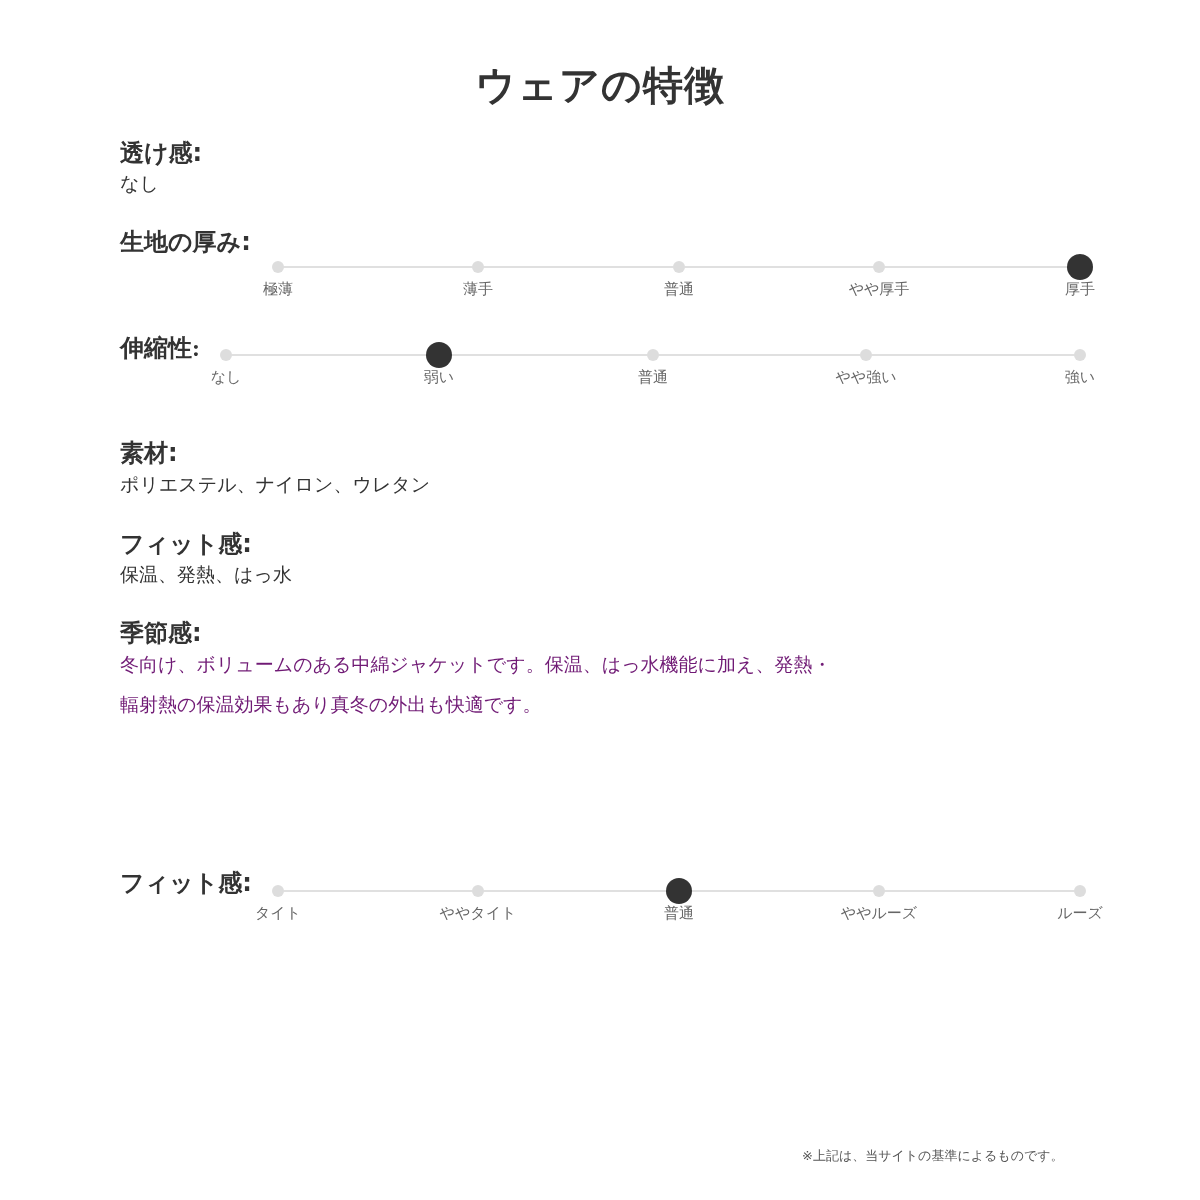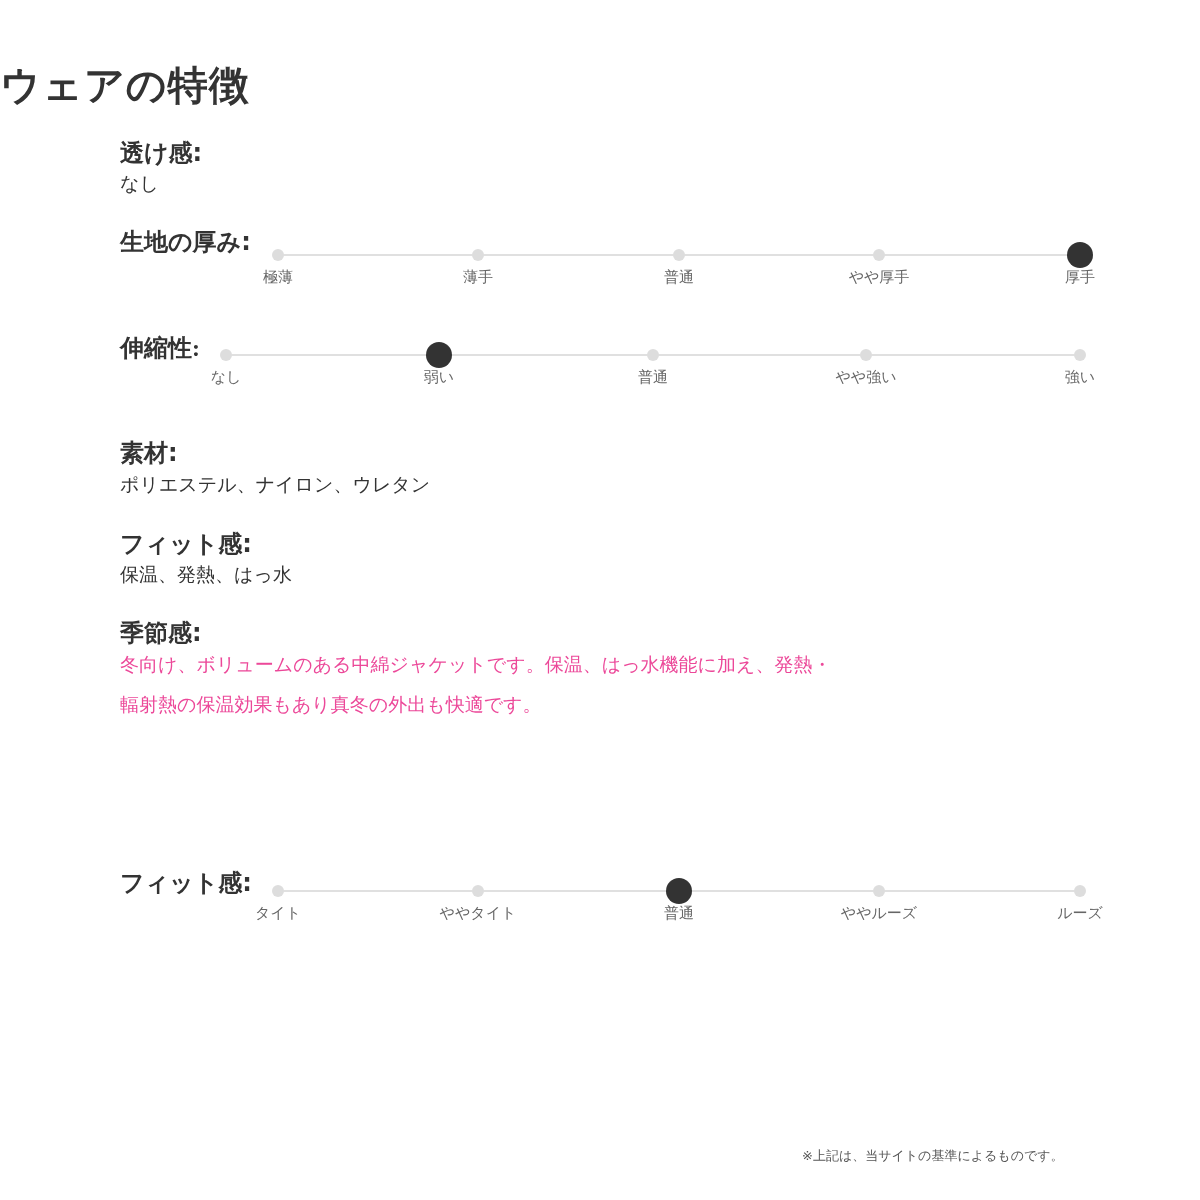--- a/index.html
+++ b/index.html
@@ -1,32 +1,32 @@
 <!DOCTYPE html>
 <html><head>
   <meta charset="utf-8">
   <style>
     html, body { margin: 0; padding: 0; background: #ffffff; }
     body {
       width: 1200px; height: 1200px; position: relative; overflow: hidden;
       font-family: "DejaVu Sans", "Liberation Sans", sans-serif; color: #333333;
     }
     .title {
-      position: absolute; top: 58px; left: 0; width: 1200px; 
+      position: absolute; top: 58px; left: 0; width: 1200px; text-align: center;
       font-size: 40px; font-weight: bold; color: #333333; letter-spacing: 1px;
     }
     .label {
       position: absolute; left: 120px; font-size: 24px; font-weight: bold; color: #333333;
       white-space: nowrap;
     }
     .value {
       position: absolute; left: 120px; font-size: 19px; color: #333333; white-space: nowrap;
     }
     .desc {
-      position: absolute; left: 120px; font-size: 19px; color: #ec4899; line-height: 40px;
+      position: absolute; left: 120px; font-size: 19px; color: #701a75; line-height: 40px;
       width: 800px;
     }
     .scale { position: absolute; height: 60px; }
     .track {
       position: absolute; top: 0; height: 2px; background: #e0e0e0; left: 0; right: 0;
     }
     .stop {
       position: absolute; top: 1px; width: 0; height: 0;
     }
     .dot {
@@ -47,21 +47,21 @@
   </style>
 </head>
 <body>
 
 <div class="title">ウェアの特徴</div>
 
 <div class="label" style="top:137px;">透け感:</div>
 <div class="value" style="top:171px;">なし</div>
 
 <div class="label" style="top:226px;">生地の厚み:</div>
-<div class="scale" style="top:254px; left:278px; width:802px;text-decoration:underline;">
+<div class="scale" style="top:266px; left:278px; width:802px;text-decoration:underline;">
   <div class="track"></div>
   <div class="stop" style="left:0px;">
     <div class="dot"></div>
     <div class="stop-label">極薄</div>
   </div>
   <div class="stop" style="left:200px;">
     <div class="dot"></div>
     <div class="stop-label">薄手</div>
   </div>
   <div class="stop" style="left:401px;">

